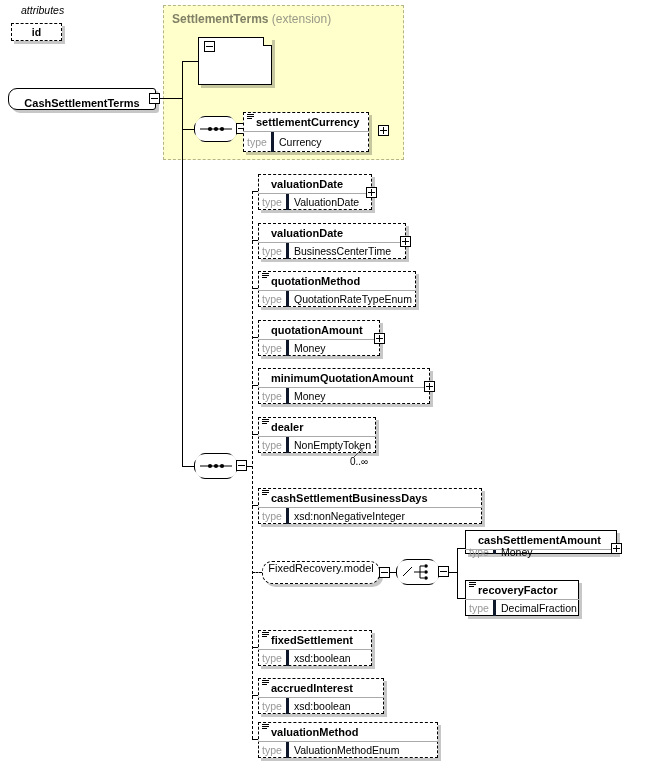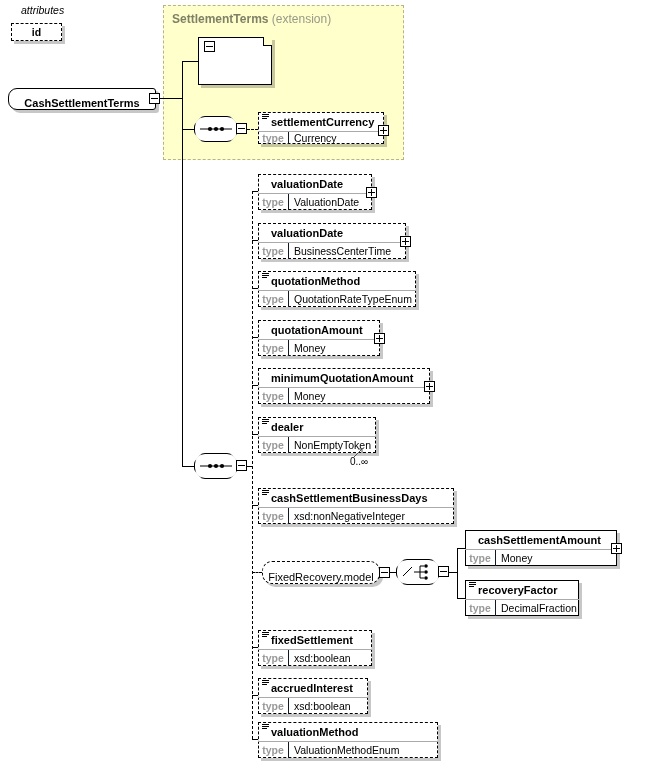--- a/index.html
+++ b/index.html
@@ -30,21 +30,21 @@
     border-radius:9px 3px 3px 9px;box-sizing:border-box;
     display:flex;align-items:flex-end;justify-content:center;
     font-size:11px;font-weight:bold;color:#000;
     box-shadow:3px 3px 0 rgba(0,0,0,.22);
   }
 
   
   .modelgroup{
     position:absolute;background:#fff;border:1px dashed #000;
     border-radius:10px;box-sizing:border-box;
-    display:flex;align-items:flex-end;justify-content:center;
+    display:flex;align-items:flex-start;justify-content:center;
     font-size:11px;color:#000;white-space:nowrap;padding:0 5px;
     box-shadow:3px 3px 0 rgba(0,0,0,.22);
   }
 
   
   .compositor{
     position:absolute;width:44px;height:26px;background:#fff;
     box-shadow:3px 3px 0 rgba(0,0,0,.22);
     clip-path:polygon(8px 0,36px 0,44px 9px,44px 17px,36px 26px,8px 26px,0 17px,0 9px);
     border:0;
@@ -103,22 +103,22 @@
     padding-left:13px;font-size:11px;font-weight:bold;color:#000;
     white-space:nowrap;box-sizing:border-box;
   }
   .elbox .typerow{
     position:absolute;left:0;top:19px;right:0;bottom:0;
     display:flex;align-items:center;font-size:10.5px;color:#000;
     border-top:1px solid #aaa;box-sizing:border-box;
   }
   .elbox .typerow .tlabel{
     width:31px;text-align:center;color:#999;
-    border-right:1px solid #0f172a;line-height:17px;height:100%;
-    box-sizing:border-box;display:flex;align-items:center;justify-content:center;font-weight:bold;
+    border-right:3px solid #0f172a;line-height:17px;height:100%;
+    box-sizing:border-box;display:flex;align-items:center;justify-content:center;
   }
   .elbox .typerow .tval{padding-left:5px;white-space:nowrap;}
 
   
   .stglyph{position:absolute;left:4px;top:2px;width:7px;height:6px;}
   .stglyph i{position:absolute;left:0;background:#000;height:1px;}
   .stglyph i:nth-child(1){top:0;width:7px;}
   .stglyph i:nth-child(2){top:2px;width:7px;}
   .stglyph i:nth-child(3){top:4px;width:5px;}
 
@@ -170,21 +170,21 @@
       <circle cx="16" cy="13" r="2.1" fill="#000"></circle>
       <circle cx="22" cy="13" r="2.1" fill="#000"></circle>
       <circle cx="28" cy="13" r="2.1" fill="#000"></circle>
     </svg>
   </div>
   <div class="pm" style="left:236px;top:123px;">
     <i class="hbar"></i>
   </div>
   <div class="ln-h dash" style="left:247px;top:129px;width:11px;"></div>
 
-  <div class="elbox" style="left:258px;top:112px;width:126px;height:32px;">
+  <div class="elbox" style="left:243px;top:112px;width:126px;height:40px;">
     <div class="frame"></div>
     <div class="stglyph">
         <i></i>
         <i></i>
         <i></i>
       </div>
     <div class="name">settlementCurrency</div>
     <div class="typerow">
       <span class="tlabel">type</span>
       <span class="tval">Currency</span>
@@ -303,21 +303,21 @@
     <div class="typerow">
       <span class="tlabel">type</span>
       <span class="tval">NonEmptyToken</span>
     </div>
   </div>
   <svg class="cardmark" style="left:352px;top:447px;" width="18" height="14" viewBox="0 0 18 14">
     <path d="M2 10 L10 2 M10 2 L6 2 M10 2 L10 6" stroke="#555" fill="none" stroke-width="1"></path>
   </svg>
   <div class="card" style="left:350px;top:456px;">0..∞</div>
 
-  <div class="elbox" style="left:258px;top:488px;width:196px;height:36px;">
+  <div class="elbox" style="left:258px;top:488px;width:224px;height:36px;">
     <div class="frame"></div>
     <div class="stglyph">
         <i></i>
         <i></i>
         <i></i>
       </div>
     <div class="name">cashSettlementBusinessDays</div>
     <div class="typerow">
       <span class="tlabel">type</span>
       <span class="tval">xsd:nonNegativeInteger</span>
@@ -348,21 +348,21 @@
   </div>
   <div class="pm" style="left:438px;top:566px;">
     <i class="hbar"></i>
   </div>
 
   <div class="ln-h" style="left:449px;top:572px;width:8px;"></div>
   <div class="ln-v" style="left:457px;top:548px;height:50px;"></div>
   <div class="ln-h" style="left:457px;top:548px;width:8px;"></div>
   <div class="ln-h" style="left:457px;top:598px;width:8px;"></div>
 
-  <div class="elbox req" style="left:465px;top:530px;width:152px;height:36px;">
+  <div class="elbox req" style="left:465px;top:530px;width:152px;height:24px;">
     <div class="frame"></div>
     <div class="name">cashSettlementAmount</div>
     <div class="typerow">
       <span class="tlabel">type</span>
       <span class="tval">Money</span>
     </div>
   </div>
   <div class="pm" style="left:611px;top:543px;">
     <i class="hbar"></i>
       <i class="vbar"></i>
@@ -389,21 +389,21 @@
         <i></i>
         <i></i>
       </div>
     <div class="name">fixedSettlement</div>
     <div class="typerow">
       <span class="tlabel">type</span>
       <span class="tval">xsd:boolean</span>
     </div>
   </div>
 
-  <div class="elbox" style="left:258px;top:678px;width:110px;height:36px;">
+  <div class="elbox" style="left:258px;top:678px;width:126px;height:36px;">
     <div class="frame"></div>
     <div class="stglyph">
         <i></i>
         <i></i>
         <i></i>
       </div>
     <div class="name">accruedInterest</div>
     <div class="typerow">
       <span class="tlabel">type</span>
       <span class="tval">xsd:boolean</span>

